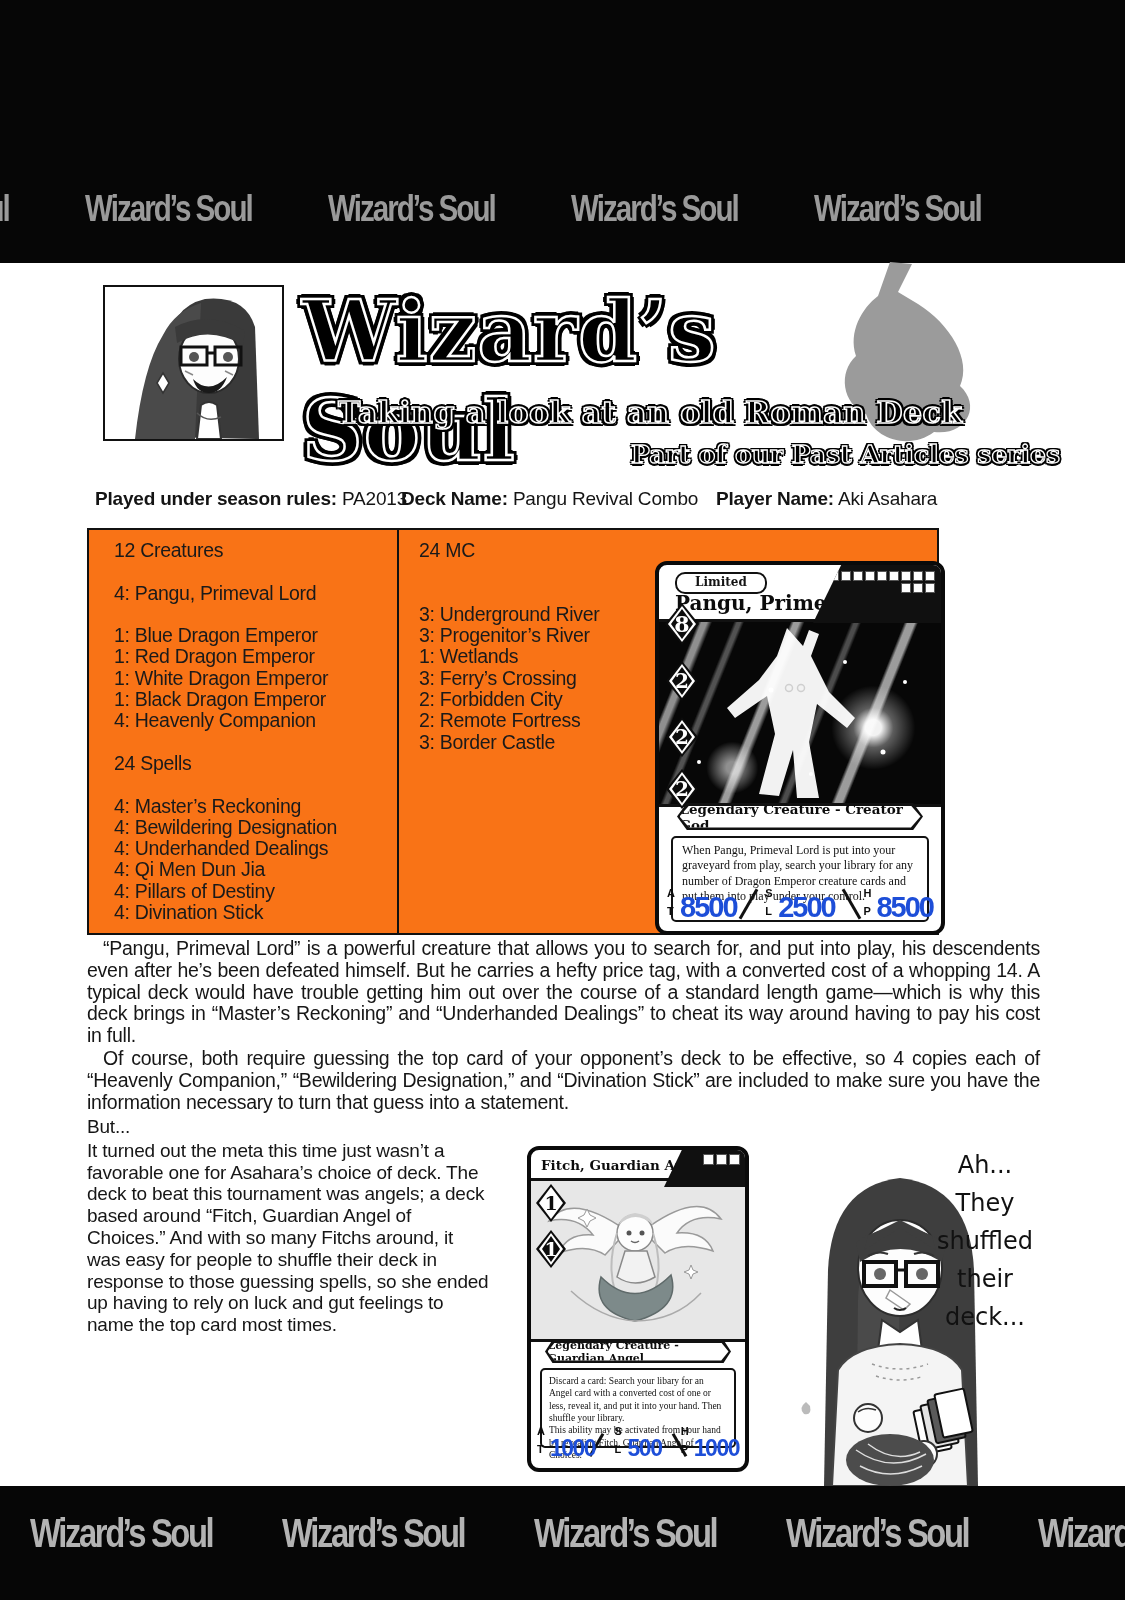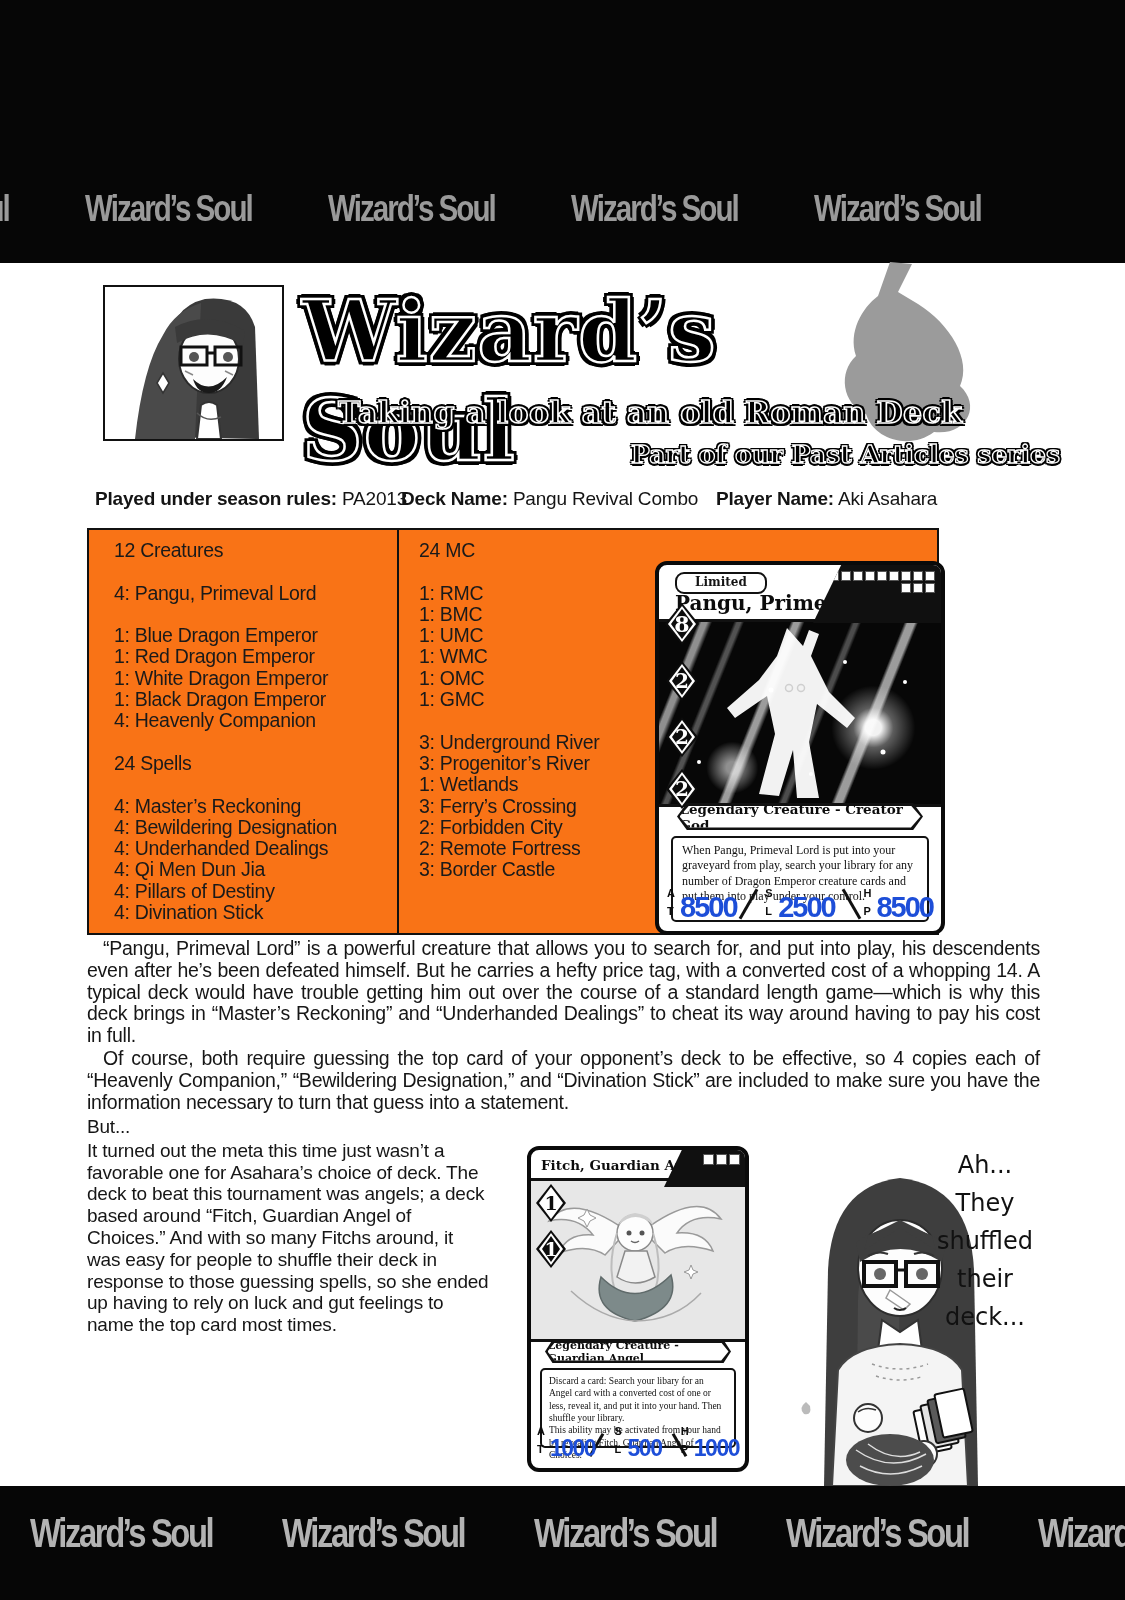--- a/index.html
+++ b/index.html
@@ -76,21 +76,21 @@
             font-family:"Liberation Serif",serif;color:#111;white-space:pre-line;z-index:3;}
   .tc-stats{position:absolute;display:flex;justify-content:space-between;align-items:flex-end;z-index:4;}
   .stat{display:flex;align-items:flex-end;}
   .stat-label{display:inline-block;width:11px;font-weight:bold;font-size:11px;line-height:18px;word-break:break-all;margin-right:2px;color:#0c0c0c;}
   .stat-value{font-weight:bold;color:#1d4ed8;}
   .slash{position:absolute;width:3px;background:#111;z-index:3;}
 
   
   .pangu{left:655px;top:561px;width:282px;height:366px;}
   .pangu .tc-corner{width:106px;height:48px;padding:6px 6px 4px 16px;}
-  .pangu .tc-badge{left:16px;top:7px;width:88px;height:18px;font-size:12px;line-height:16px;border-radius:9px;}
+  .pangu .tc-badge{left:16px;top:7px;width:88px;height:18px;font-size:12px;line-height:16px;}
   .pangu .tc-name{left:16px;top:26px;font-size:20px;}
   .pangu .tc-art{top:54px;height:182px;background:
       radial-gradient(circle at 76% 58%, rgba(255,255,255,.95) 0 8px, rgba(255,255,255,.35) 20px, transparent 42px),
       radial-gradient(circle at 26% 80%, rgba(255,255,255,.55) 0 6px, transparent 26px),
       linear-gradient(112deg, transparent 0 11%, rgba(255,255,255,.55) 12% 13.5%, transparent 15% 21%,
         rgba(255,255,255,.3) 22% 23%, transparent 24% 37%, rgba(255,255,255,.6) 38% 39.5%, transparent 41% 54%,
         rgba(255,255,255,.28) 55% 56%, transparent 57% 69%, rgba(255,255,255,.6) 70% 72%, transparent 73%),
       #070707;}
   .pangu .tc-banner-o{left:18px;right:18px;top:238px;height:27px;}
   .pangu .tc-banner-i{font-size:13.5px;}
@@ -201,28 +201,20 @@
           <div class="deck-line">4: Bewildering Designation</div>
           <div class="deck-line">4: Underhanded Dealings</div>
           <div class="deck-line">4: Qi Men Dun Jia</div>
           <div class="deck-line">4: Pillars of Destiny</div>
           <div class="deck-line">4: Divination Stick</div>
         </div>
     </div>
     <div class="deck-col c2">
       <div class="deck-head">24 MC</div>
       <div class="gap"></div>
-      <div>
-          <div class="deck-line">1: RMC</div>
-          <div class="deck-line">1: BMC</div>
-          <div class="deck-line">1: UMC</div>
-          <div class="deck-line">1: WMC</div>
-          <div class="deck-line">1: OMC</div>
-          <div class="deck-line">1: GMC</div>
-        </div>
       <div class="gap"></div>
       <div>
           <div class="deck-line">3: Underground River</div>
           <div class="deck-line">3: Progenitor’s River</div>
           <div class="deck-line">1: Wetlands</div>
           <div class="deck-line">3: Ferry’s Crossing</div>
           <div class="deck-line">2: Forbidden City</div>
           <div class="deck-line">2: Remote Fortress</div>
           <div class="deck-line">3: Border Castle</div>
         </div>

